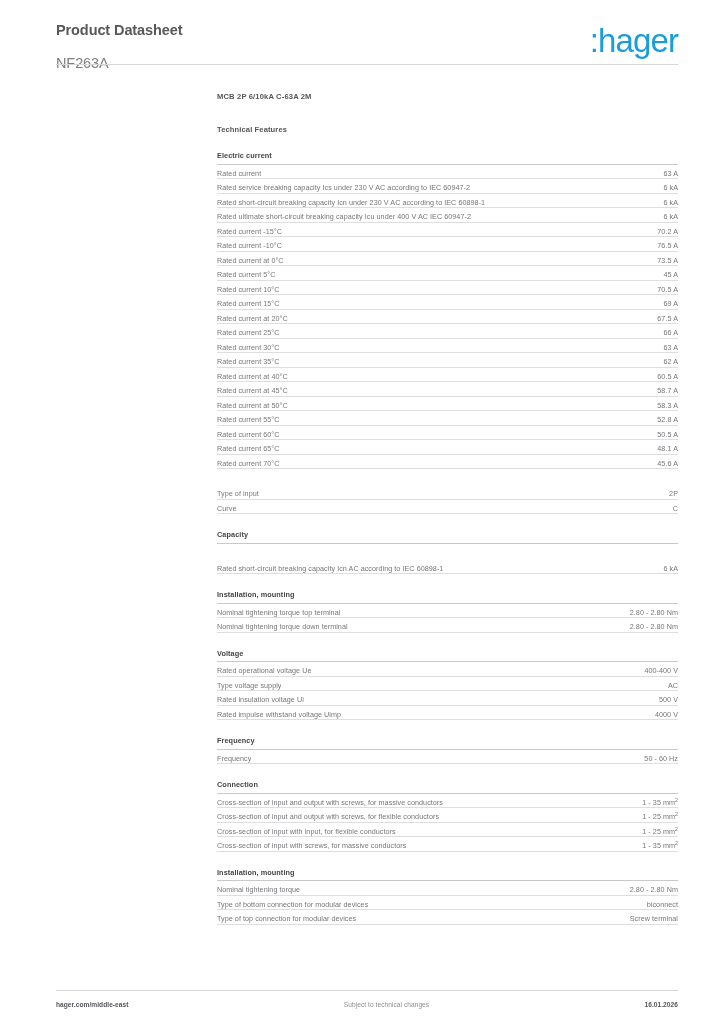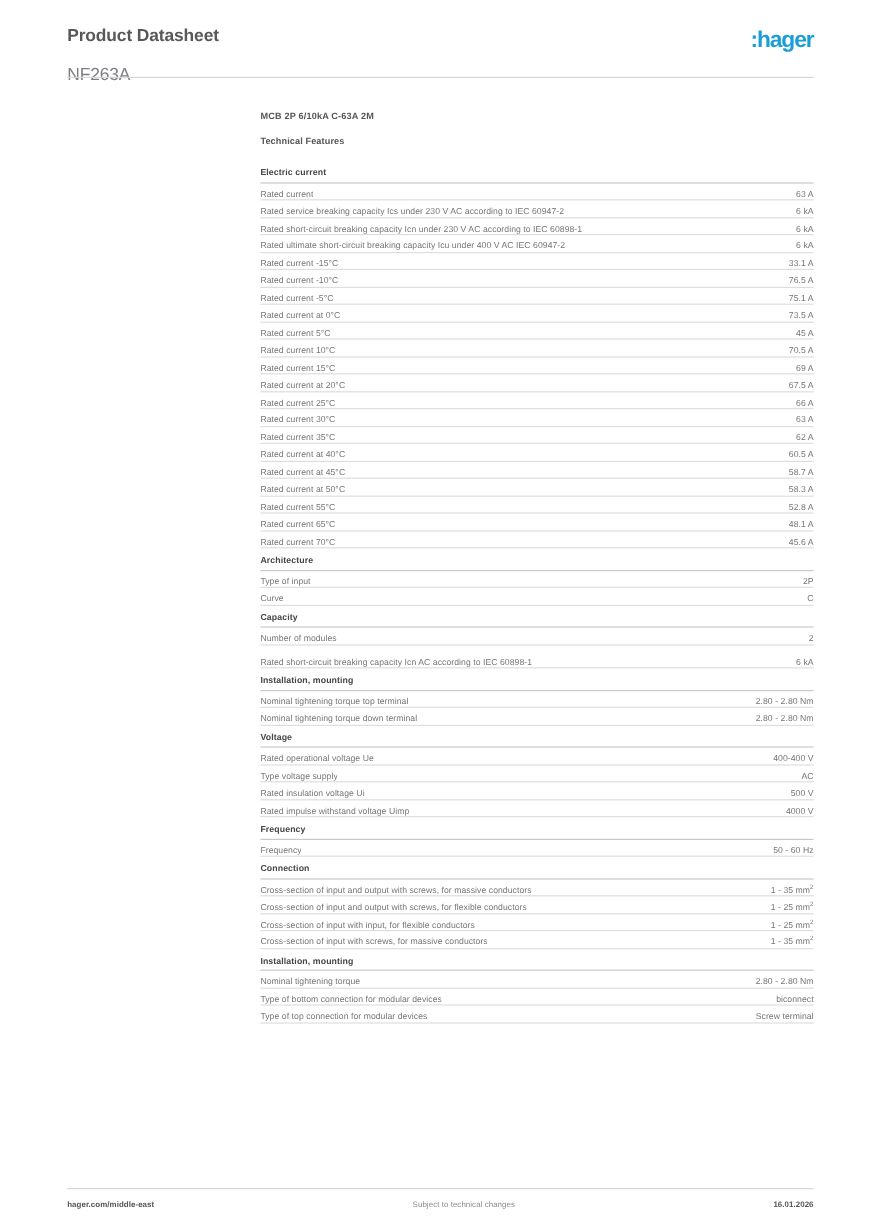--- a/index.html
+++ b/index.html
@@ -48,22 +48,22 @@
     letter-spacing: -0.1px;
   }
   .doc-subtitle {
     font-size: 14.5px;
     font-weight: normal;
     color: #7d7d82;
     letter-spacing: -0.1px;
     margin-top: 16px;
   }
   .logo {
-    font-size: 19px;
-    font-weight: bold;
+    font-size: 33px;
+    font-weight: normal;
     color: #1b9dd9;
     letter-spacing: -0.9px;
     line-height: 1;
     margin-top: 2px;
     font-family: "Liberation Sans", sans-serif;
   }
   .header-rule {
     position: absolute;
     left: 56px;
     right: 46px;
@@ -78,33 +78,33 @@
     left: 217px;
     width: 461px;
     top: 92px;
   }
 
   .product-name {
     font-size: 7.6px;
     font-weight: bold;
     color: #55555a;
     letter-spacing: 0.15px;
-    margin: 0 0 12px 0;
+    margin: 0 0 24px 0;
   }
 
   .features-title {
     font-size: 7.6px;
     font-weight: bold;
     color: #55555a;
     letter-spacing: 0.1px;
     margin: 0 0 17px 0;
   }
 
   
-  .section { margin-bottom: 5px; }
+  .section { margin-bottom: 16px; }
 
   .section-head {
     font-size: 7.3px;
     font-weight: bold;
     color: #45454a;
     letter-spacing: 0.08px;
     padding-bottom: 3.5px;
     border-bottom: 1px solid #c9c9cc;
   }
 
@@ -205,31 +205,27 @@
           <div class="row">
             <span class="label">Rated short-circuit breaking capacity Icn under 230 V AC according to IEC 60898-1</span>
             <span class="value">6 kA</span>
           </div>
           <div class="row">
             <span class="label">Rated ultimate short-circuit breaking capacity Icu under 400 V AC IEC 60947-2</span>
             <span class="value">6 kA</span>
           </div>
           <div class="row">
             <span class="label">Rated current -15°C</span>
-            <span class="value">33.1 A</span>
+            <span class="value">70.2 A</span>
           </div>
           <div class="row">
             <span class="label">Rated current -10°C</span>
             <span class="value">76.5 A</span>
           </div>
           <div class="row">
-            <span class="label">Rated current -5°C</span>
-            <span class="value">75.1 A</span>
-          </div>
-          <div class="row">
             <span class="label">Rated current at 0°C</span>
             <span class="value">73.5 A</span>
           </div>
           <div class="row">
             <span class="label">Rated current 5°C</span>
             <span class="value">45 A</span>
           </div>
           <div class="row">
             <span class="label">Rated current 10°C</span>
             <span class="value">70.5 A</span>
@@ -264,45 +260,44 @@
           </div>
           <div class="row">
             <span class="label">Rated current at 50°C</span>
             <span class="value">58.3 A</span>
           </div>
           <div class="row">
             <span class="label">Rated current 55°C</span>
             <span class="value">52.8 A</span>
           </div>
           <div class="row">
+            <span class="label">Rated current 60°C</span>
+            <span class="value">50.5 A</span>
+          </div>
+          <div class="row">
             <span class="label">Rated current 65°C</span>
             <span class="value">48.1 A</span>
           </div>
           <div class="row">
             <span class="label">Rated current 70°C</span>
             <span class="value">45.6 A</span>
           </div>
         </div>
         <div class="section">
-          <div class="section-head">Architecture</div>
           <div class="row">
             <span class="label">Type of input</span>
             <span class="value">2P</span>
           </div>
           <div class="row">
             <span class="label">Curve</span>
             <span class="value">C</span>
           </div>
         </div>
         <div class="section">
           <div class="section-head">Capacity</div>
-          <div class="row">
-            <span class="label">Number of modules</span>
-            <span class="value">2</span>
-          </div>
         </div>
         <div class="section">
           <div class="row">
             <span class="label">Rated short-circuit breaking capacity Icn AC according to IEC 60898-1</span>
             <span class="value">6 kA</span>
           </div>
         </div>
         <div class="section">
           <div class="section-head">Installation, mounting</div>
           <div class="row">

